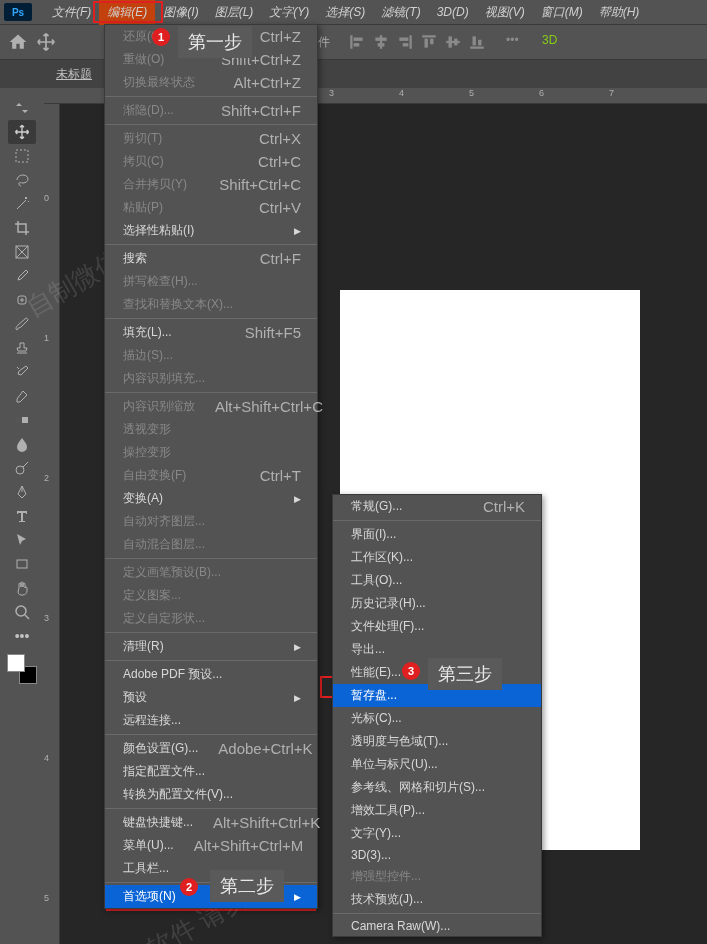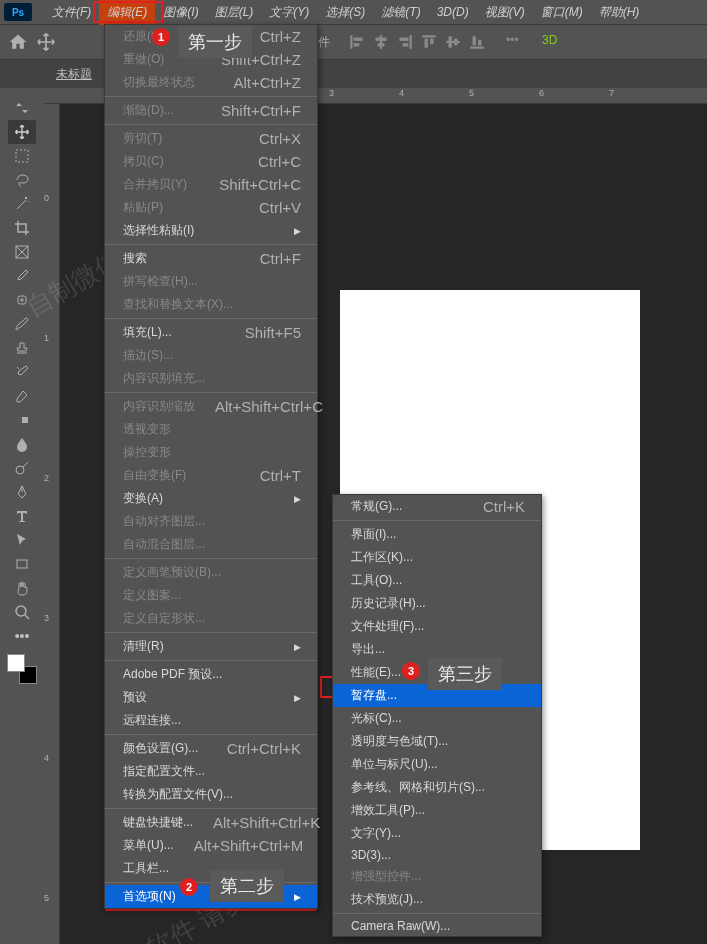--- a/index.html
+++ b/index.html
@@ -549,21 +549,21 @@
   <div class="dropdown-item">
       <span>预设</span>
       <span class="arrow">▶</span>
     </div>
   <div class="dropdown-item">
       <span>远程连接...</span>
     </div>
   <div class="dropdown-sep"></div>
   <div class="dropdown-item">
       <span>颜色设置(G)...</span>
-      <span class="shortcut">Ctrl+Ctrl+K</span>
+      <span class="shortcut">Adobe+Ctrl+K</span>
     </div>
   <div class="dropdown-item">
       <span>指定配置文件...</span>
     </div>
   <div class="dropdown-item">
       <span>转换为配置文件(V)...</span>
     </div>
   <div class="dropdown-sep"></div>
   <div class="dropdown-item">
       <span>键盘快捷键...</span>

